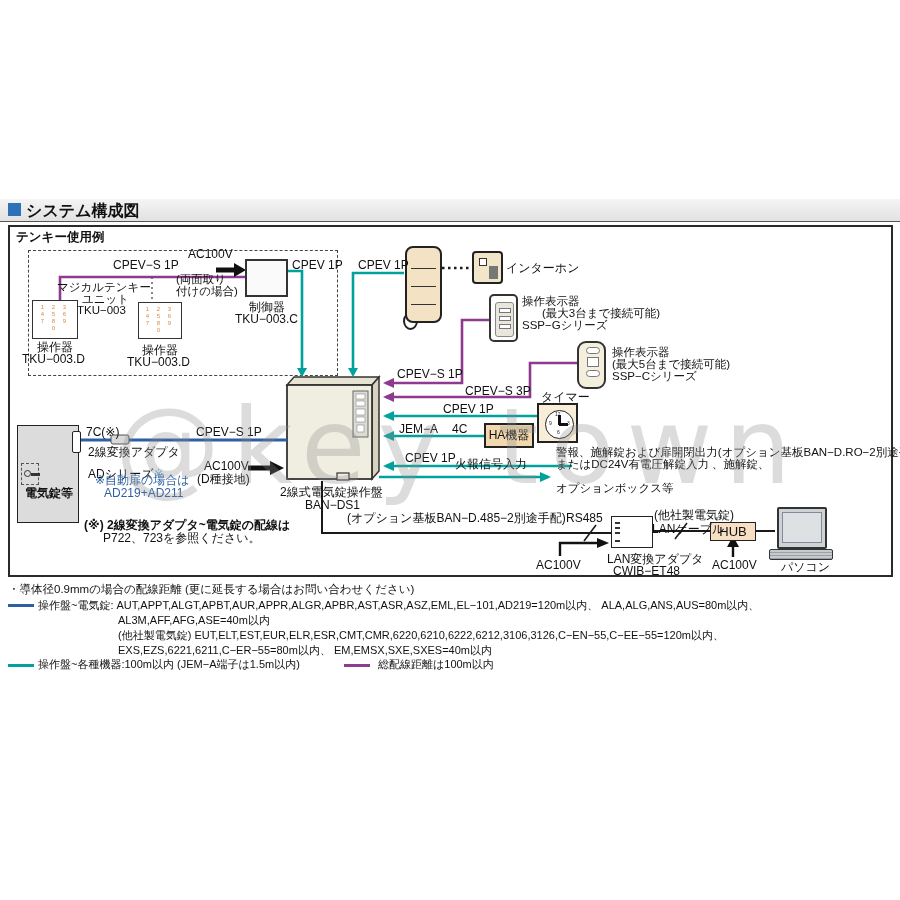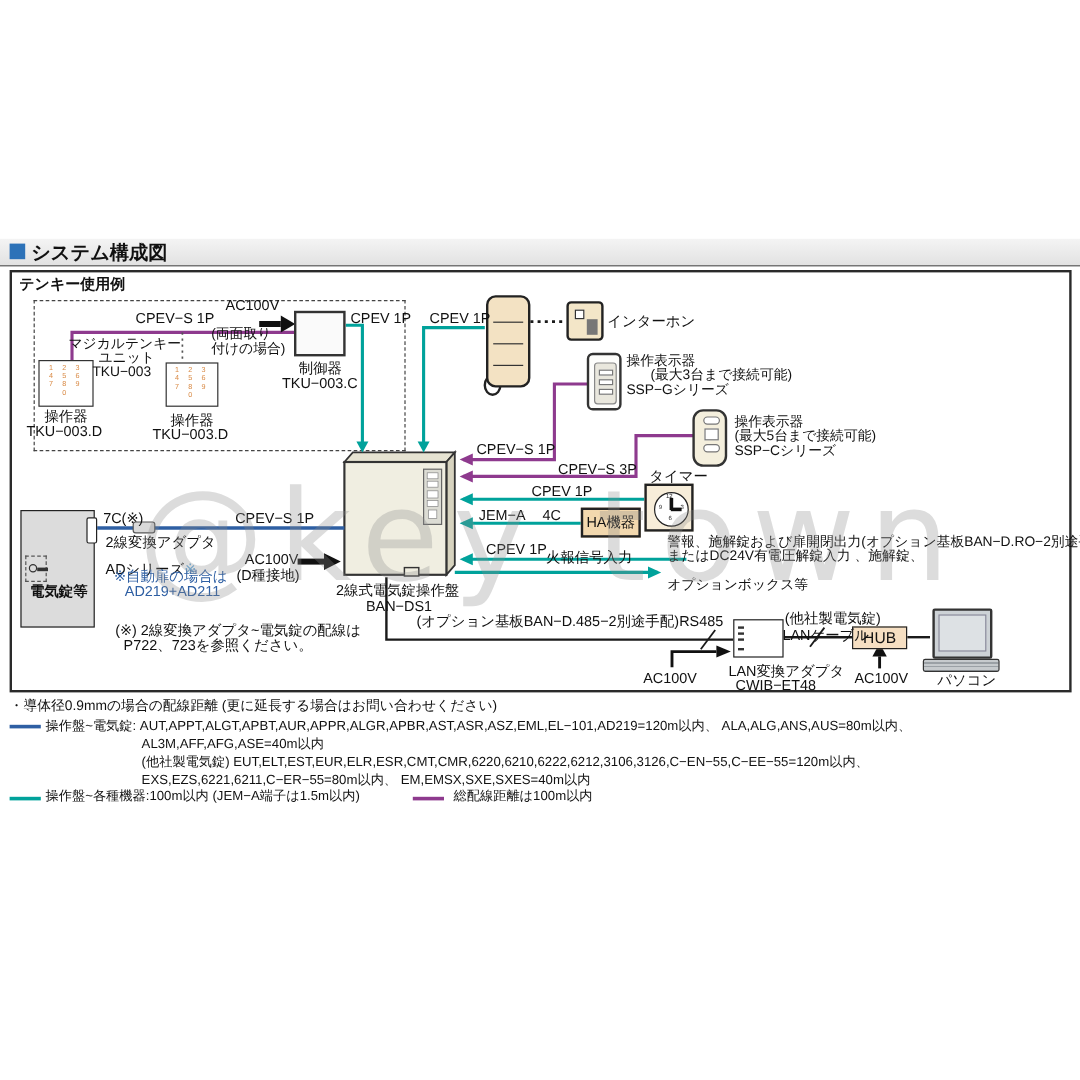--- a/index.html
+++ b/index.html
@@ -259,21 +259,21 @@
   <div class="label sm" style="left:556px;top:482px;">オプションボックス等</div>
 
   <div class="label" style="left:86px;top:426px;">7C(※)</div>
   <div class="label" style="left:196px;top:426px;">CPEV−S 1P</div>
   <div class="label" style="left:88px;top:446px;">2線変換アダプタ</div>
   <div class="label" style="left:88px;top:468px;"><span>ADシリーズ</span><span class="lblue">※</span></div>
   <div class="label blue-t" style="left:95px;top:474px;">※自動扉の場合は</div>
   <div class="label blue-t" style="left:104px;top:487px;">AD219+AD211</div>
   <div class="label" style="left:204px;top:460px;">AC100V</div>
   <div class="label" style="left:197px;top:473px;">(D種接地)</div>
-  <div class="label" style="left:96px;top:519px;">(※) 2線変換アダプタ~電気錠の配線は</div>
+  <div class="label" style="left:84px;top:519px;font-weight:bold;">(※) 2線変換アダプタ~電気錠の配線は</div>
   <div class="label" style="left:103px;top:532px;">P722、723を参照ください。</div>
 
   <div class="label" style="left:280px;top:486px;">2線式電気錠操作盤</div>
   <div class="label" style="left:305px;top:499px;">BAN−DS1</div>
 
   <div class="label" style="left:347px;top:512px;">(オプション基板BAN−D.485−2別途手配)</div>
   <div class="label" style="left:566px;top:512px;">RS485</div>
   <div class="label" style="left:652px;top:523px;">LANケーブル</div>
   <div class="label" style="left:654px;top:509px;">(他社製電気錠)</div>
   <div class="label" style="left:607px;top:553px;">LAN変換アダプタ</div>

